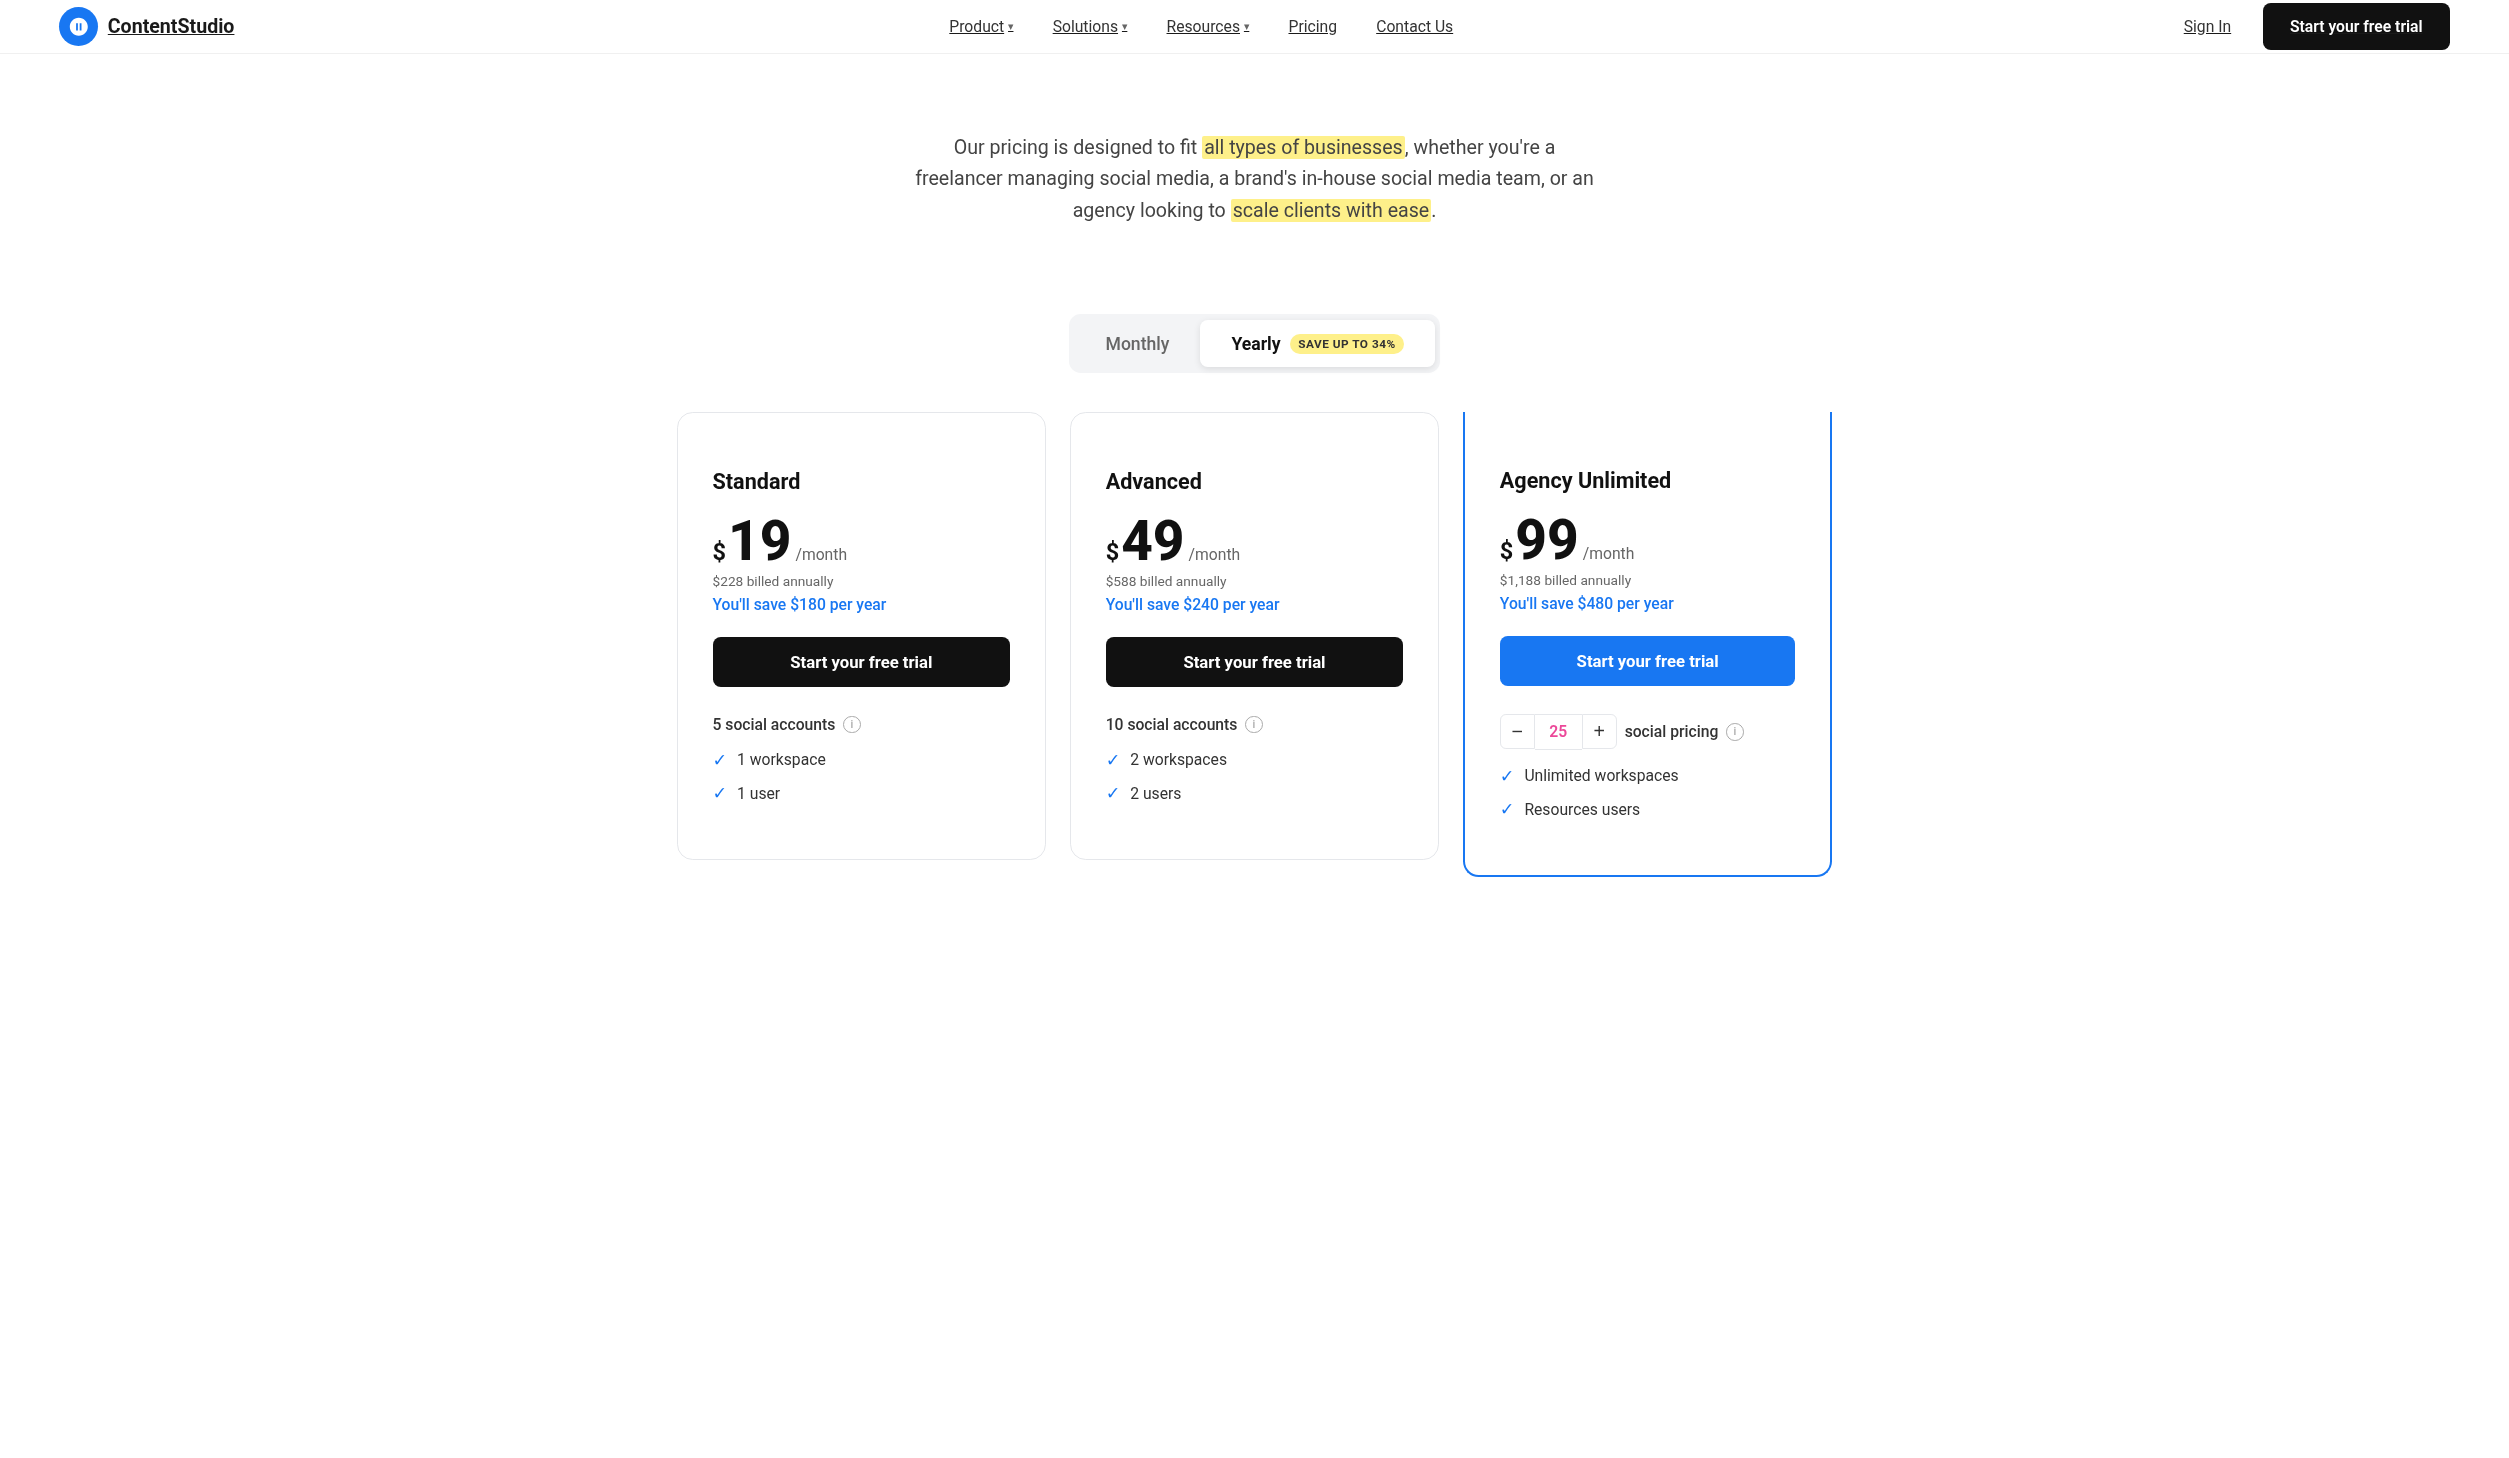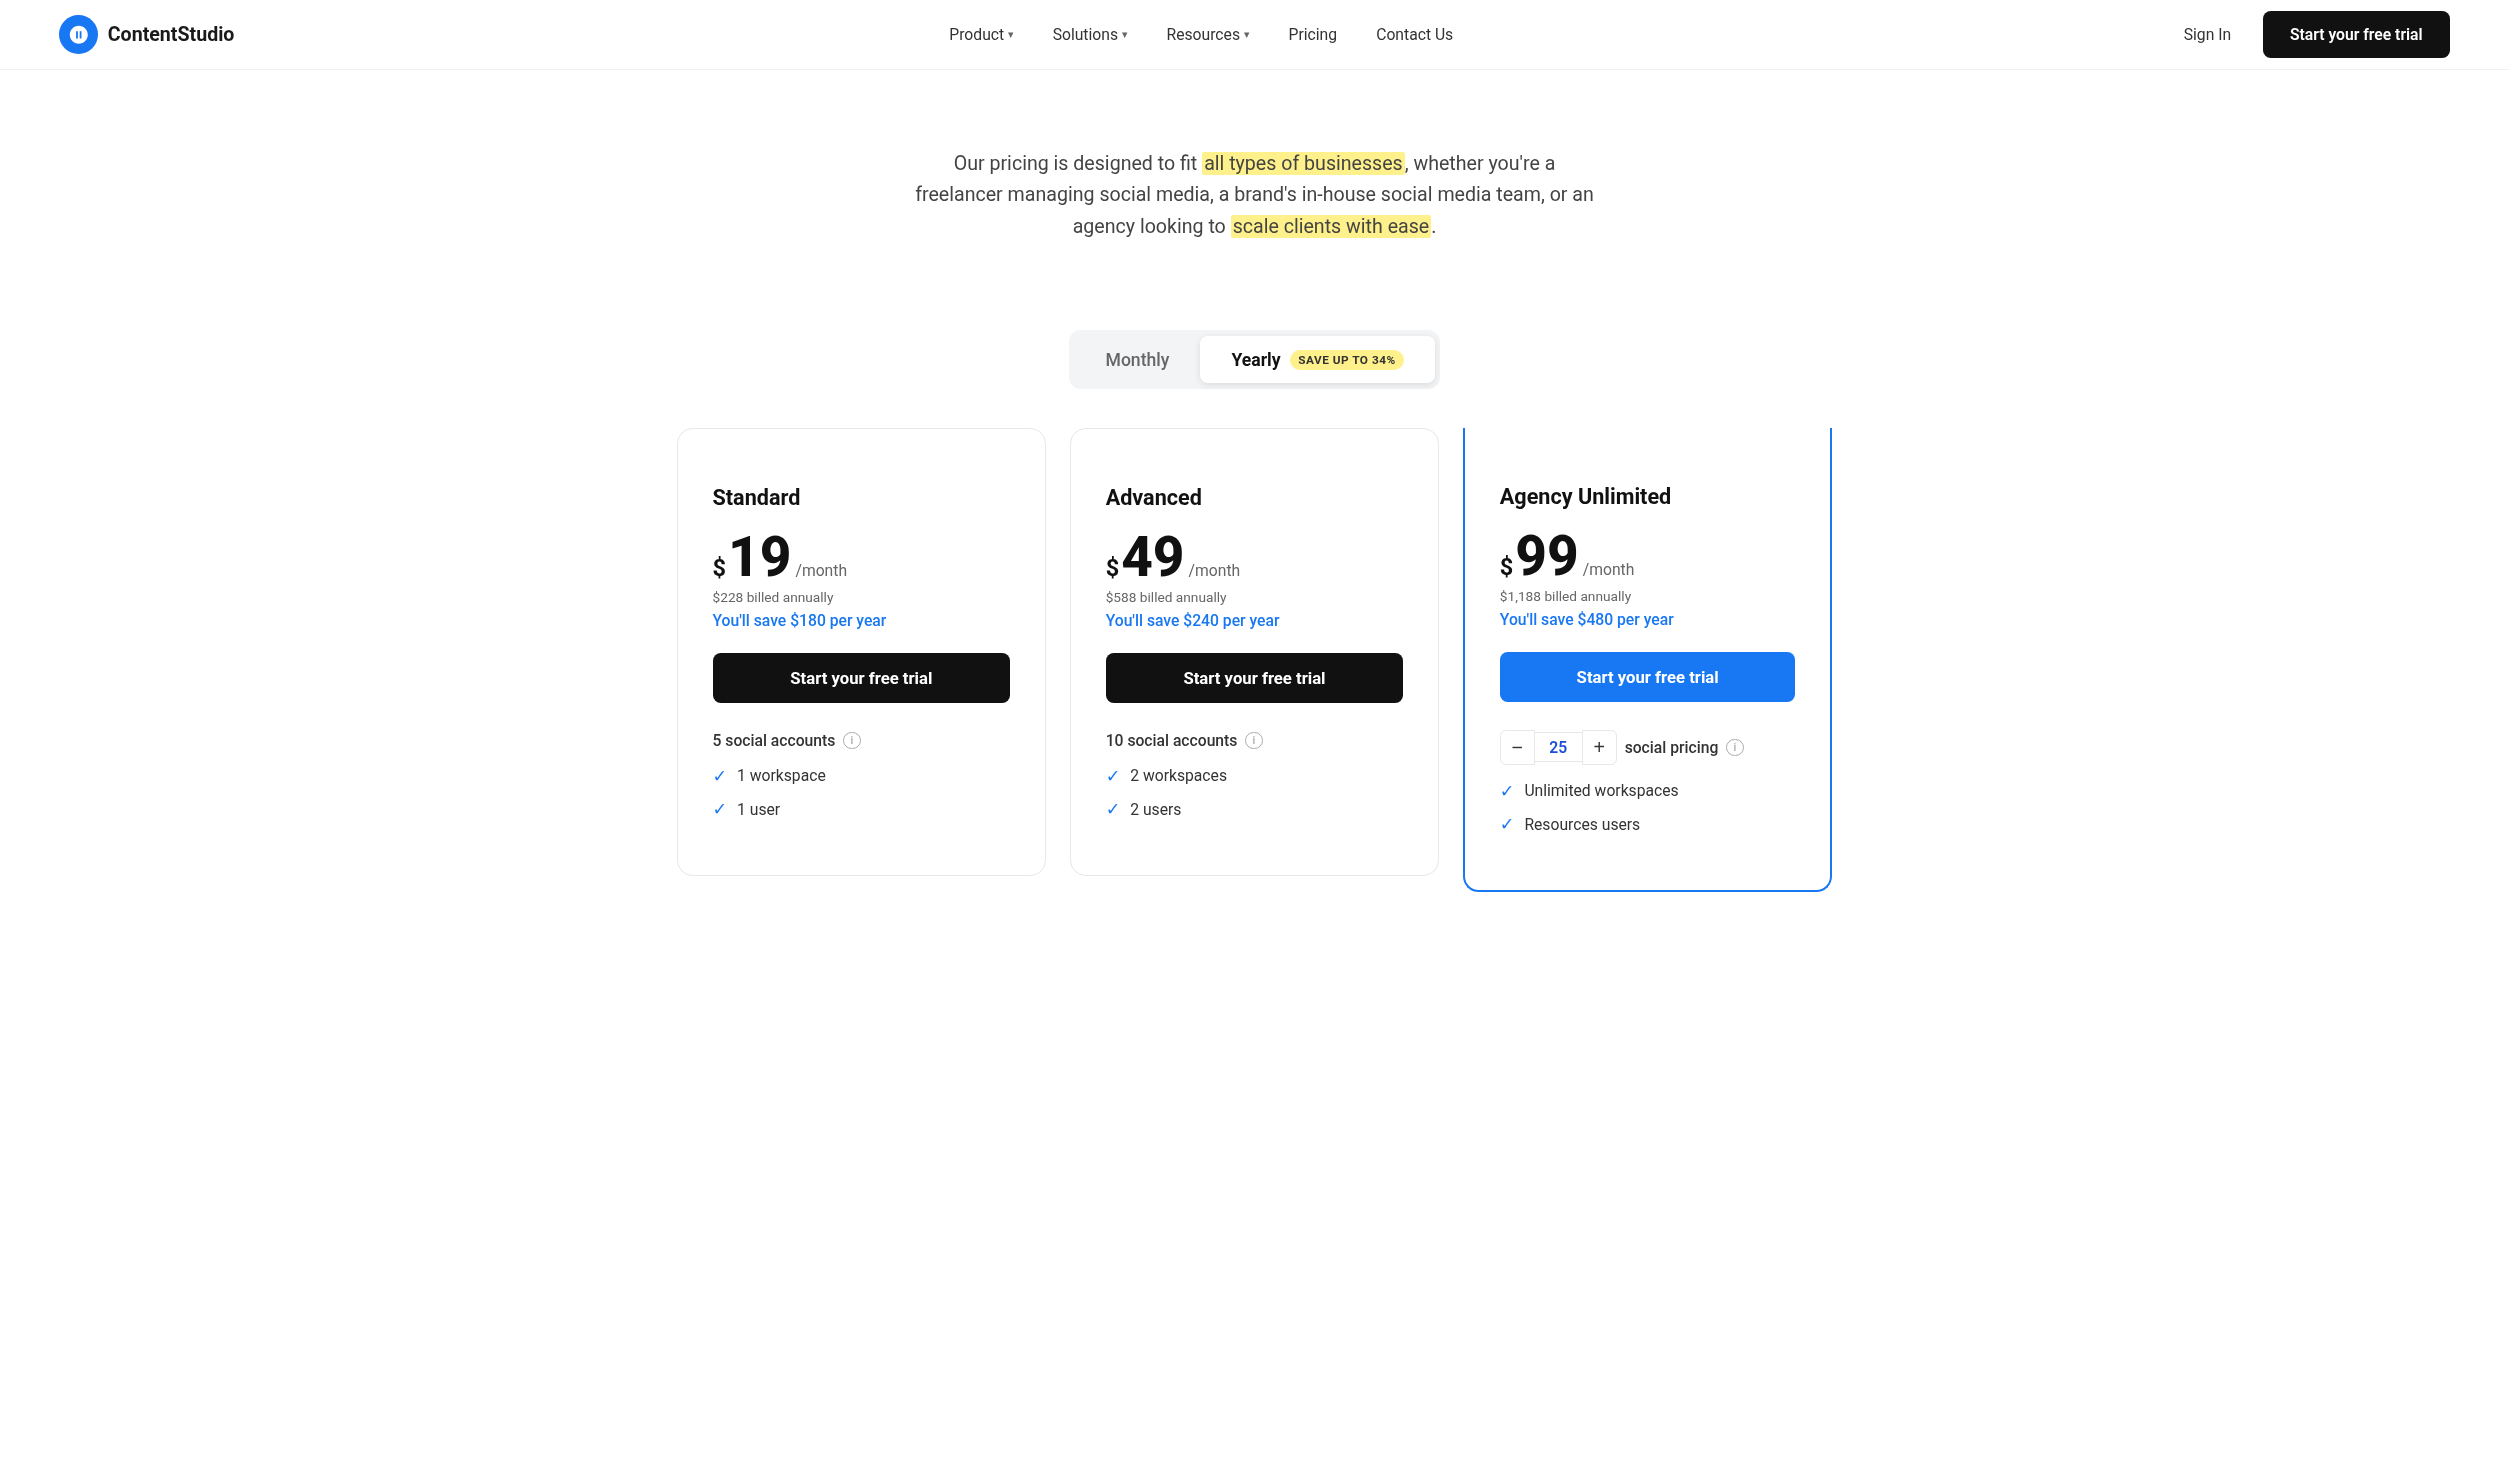--- a/index.html
+++ b/index.html
@@ -1,22 +1,22 @@
 <!DOCTYPE html>
 <html><head>
   <meta charset="utf-8">
   <style>
     * { margin: 0; padding: 0; box-sizing: border-box; }
     body { font-family: -apple-system, BlinkMacSystemFont, 'Segoe UI', Roboto, sans-serif; background: #fff; color: #1a1a1a; }
 
     
     nav {
       display: flex; align-items: center; justify-content: space-between;
-      padding: 0 59px; height: 70px; border-bottom: 1px solid #f0f0f0;
-      position: sticky; top: 0; background: #fff; z-index: 100;
+      padding: 0 59px; height: 54px; border-bottom: 1px solid #f0f0f0;
+      position: sticky; top: 0; background: #fff; z-index: 100; text-decoration: underline;
     }
     .nav-logo { display: flex; align-items: center; gap: 9.8px; text-decoration: none; }
     .nav-logo-icon {
       width: 39px; height: 39px; border-radius: 50%; background: #1877f2;
       display: flex; align-items: center; justify-content: center; flex-shrink: 0;
     }
     .nav-logo-icon svg { width: 21.6px; height: 21.6px; fill: #fff; }
     .nav-logo-text { font-size: 19.6px; font-weight: 700; color: #1a1a1a; }
     .nav-links { display: flex; align-items: center; gap: 7.8px; }
     .nav-link {
@@ -115,23 +115,23 @@
       display: flex; align-items: center; gap: 0;
     }
     .stepper-btn {
       width: 35px; height: 35px; border: 1.5px solid #e5e7eb;
       background: #fff; font-size: 19.6px; cursor: pointer; color: #333;
       display: flex; align-items: center; justify-content: center;
     }
     .stepper-btn.minus { border-radius: 5.9px 0 0 5.9px; }
     .stepper-btn.plus { border-radius: 0 5.9px 5.9px 0; }
     .stepper-value {
-      width: 47px; height: 30px; border-top: 1.5px solid #e5e7eb;
+      width: 47px; height: 36px; border-top: 1.5px solid #e5e7eb;
       border-bottom: 1.5px solid #e5e7eb; display: flex; align-items: center;
-      justify-content: center; font-size: 15.7px; font-weight: 600; color: #1d4ed8;
+      justify-content: center; font-size: 15.7px; font-weight: 600; color: #ec4899;
     }
 
     .features-list { list-style: none; display: flex; flex-direction: column; gap: 13.7px; margin-top: 3.9px; }
     .feature-item { display: flex; align-items: center; gap: 9.8px; font-size: 15.7px; color: #333; }
     .check-icon { color: #1877f2; font-size: 17.6px; flex-shrink: 0; }
   </style>
 </head>
 <body>
 
 <nav>

